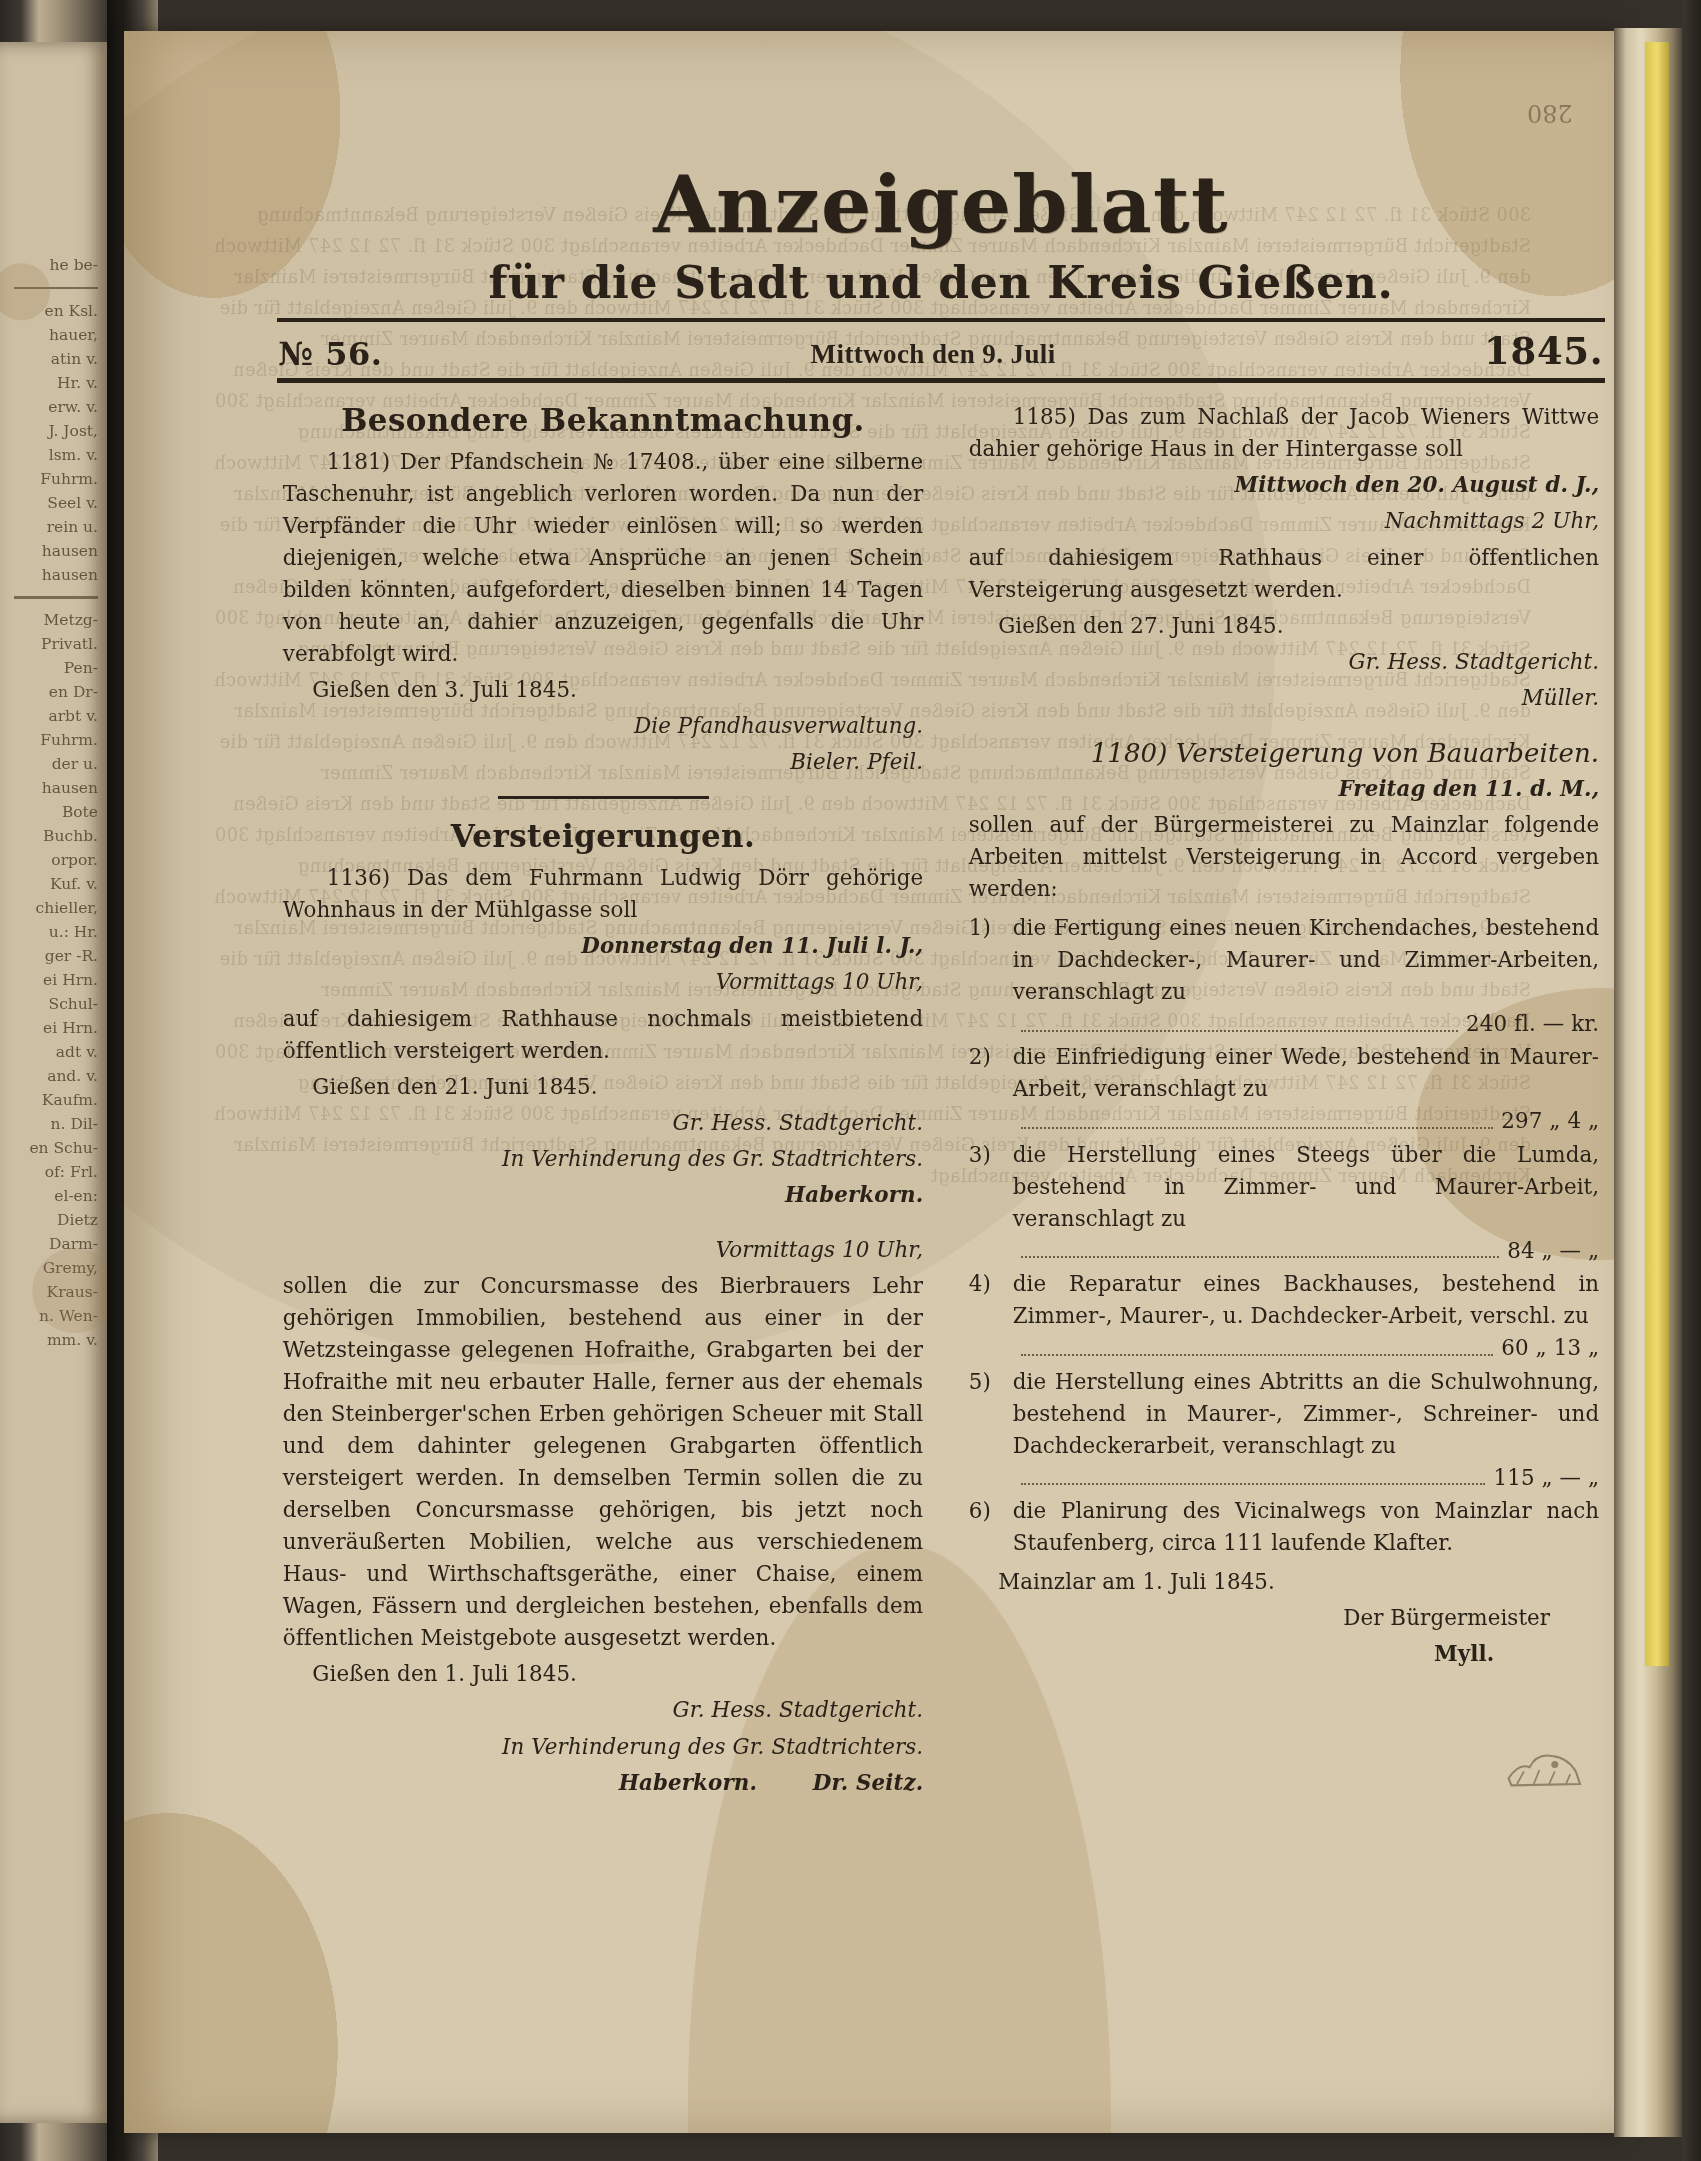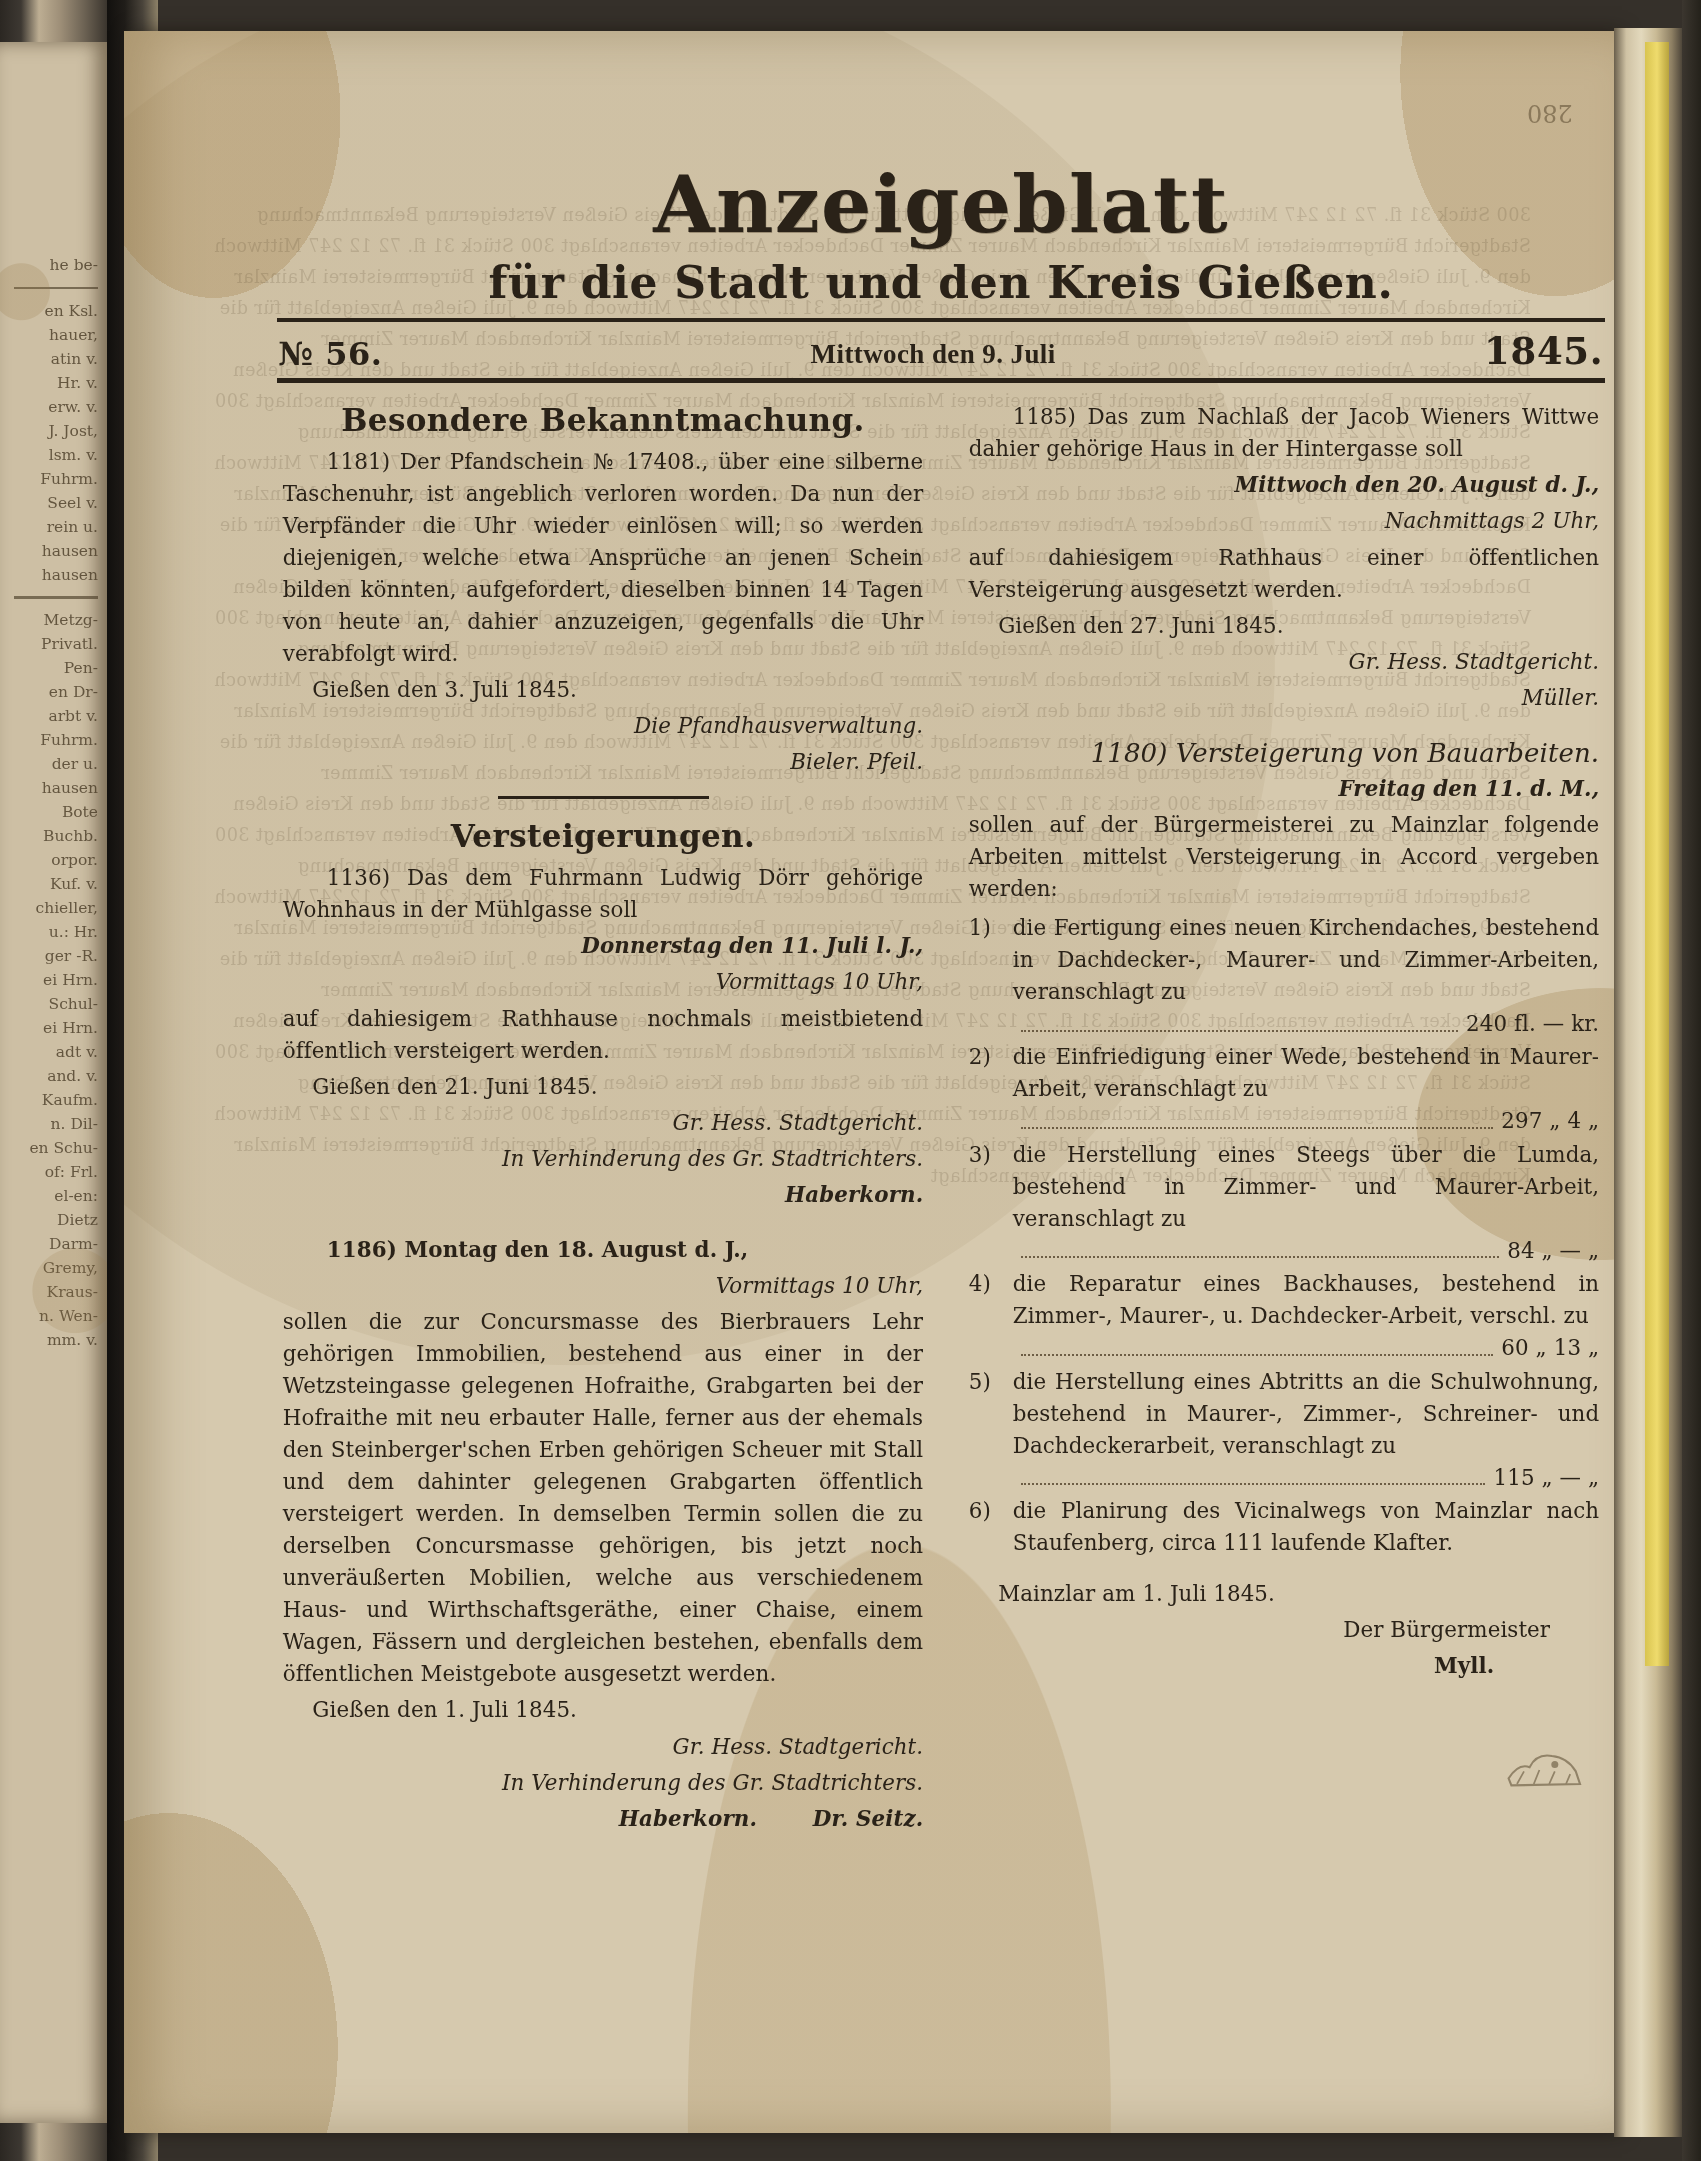--- a/index.html
+++ b/index.html
@@ -337,21 +337,20 @@
           <p class="para ctr b">Donnerstag den 11. Juli l. J.,</p>
           <p class="para ctr">Vormittags 10 Uhr,</p>
           <p class="para">auf dahiesigem Rathhause nochmals meistbietend öffentlich versteigert werden.</p>
           <p class="para" style="text-indent:29.5px">Gießen den 21. Juni 1845.</p>
           <p class="para ctr">Gr. Hess. Stadtgericht.</p>
           <p class="para ctr">In Verhinderung des Gr. Stadtrichters.</p>
           <p class="para ctr b">Haberkorn.</p>
 
           <div class="sp"></div>
 
-          <p class="para ind b">1186)  Montag den 18. August d. J.,</p>
           <p class="para ctr">Vormittags 10 Uhr,</p>
           <p class="para">sollen die zur Concursmasse des Bierbrauers Lehr gehörigen Immobilien, bestehend aus einer in der Wetzsteingasse gelegenen Hofraithe, Grabgarten bei der Hofraithe mit neu erbauter Halle, ferner aus der ehemals den Steinberger'schen Erben gehörigen Scheuer mit Stall und dem dahinter gelegenen Grabgarten öffentlich versteigert werden. In demselben Termin sollen die zu derselben Concursmasse gehörigen, bis jetzt noch unveräußerten Mobilien, welche aus verschiedenem Haus- und Wirthschaftsgeräthe, einer Chaise, einem Wagen, Fässern und dergleichen bestehen, ebenfalls dem öffentlichen Meistgebote ausgesetzt werden.</p>
           <p class="para" style="text-indent:29.5px">Gießen den 1. Juli 1845.</p>
           <p class="para ctr">Gr. Hess. Stadtgericht.</p>
           <p class="para ctr">In Verhinderung des Gr. Stadtrichters.</p>
           <p class="para ctr">
             <span class="b">Haberkorn.</span>
             <span style="display:inline-block;width:42px"></span>
             <span class="b">Dr. Seitz.</span>
           </p>
@@ -432,21 +431,21 @@
 
             <div class="numrow">
               <div class="n">6)</div>
               <div class="txt">
                 <span>die Planirung des Vicinalwegs von Mainzlar nach Staufenberg,  circa 111 laufende Klafter.</span>
               </div>
             </div>
 
           </div>
 
-          <p class="para" style="text-indent:29.5px;margin-top:19px">Mainzlar am 1. Juli 1845.</p>
+          <p class="para" style="text-indent:29.5px;margin-top:7px">Mainzlar am 1. Juli 1845.</p>
           <p class="para" style="text-align:right;padding-right:49px">Der Bürgermeister</p>
           <p class="para b" style="text-align:right;padding-right:105px">Myll.</p>
 
           <div class="sp"></div>
 
         </div>
 
       </div>
     </div>
   </div>

